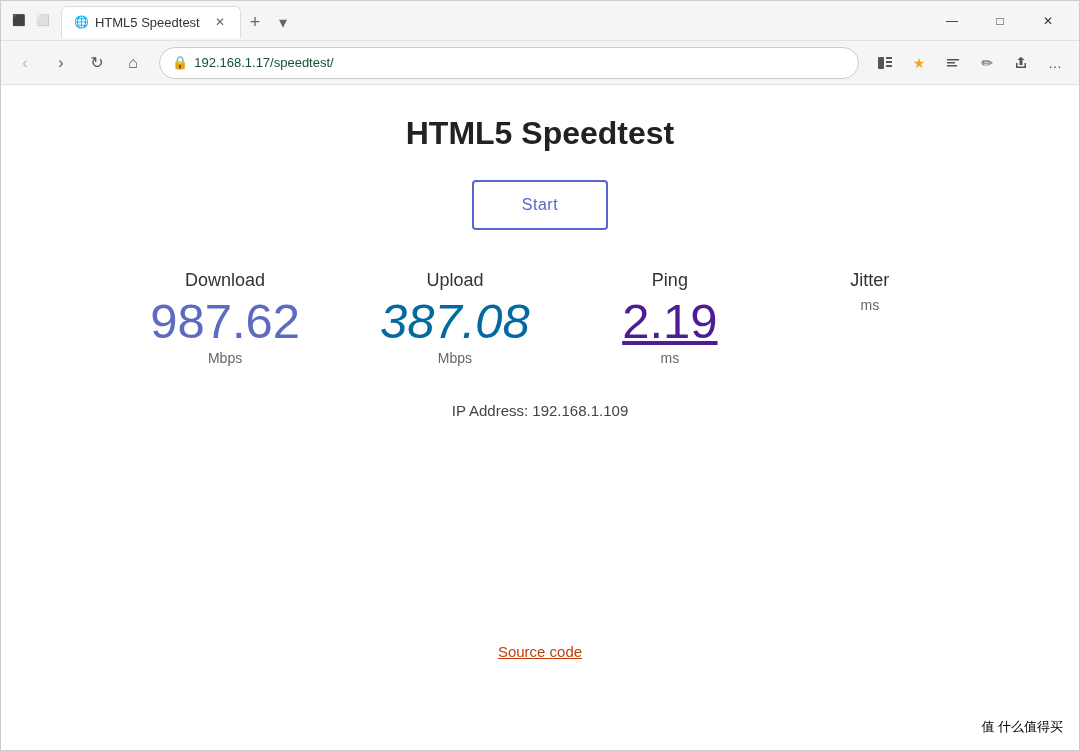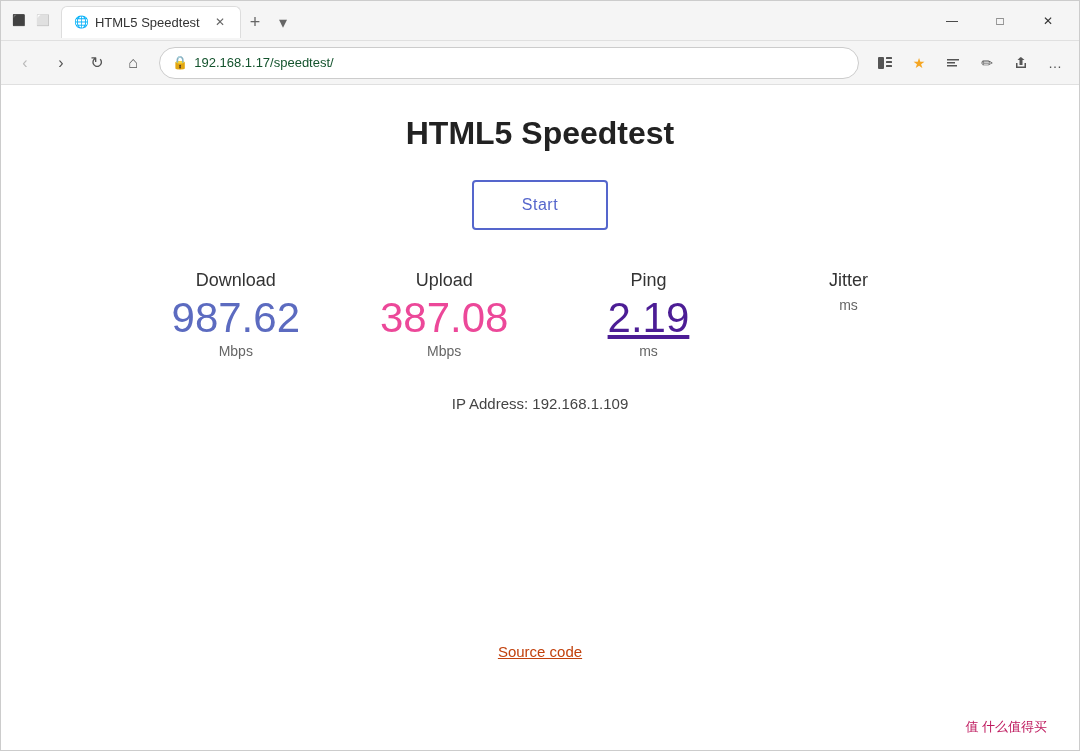--- a/index.html
+++ b/index.html
@@ -217,33 +217,33 @@
     }
 
     .stat-label {
       font-size: 18px;
       color: #333;
       margin-bottom: 6px;
       font-weight: 400;
     }
 
     .stat-value {
-      font-size: 42px;
+      font-size: 49px;
       font-weight: 300;
       line-height: 1;
       margin-bottom: 4px;
     }
 
     .stat-unit {
       font-size: 14px;
       color: #666;
     }
 
     .download-val { color: #5c6bc0; }
-    .upload-val { color: #ec4899; }
+    .upload-val { color: #0369a1; font-style: italic; }
     .ping-val { color: #4c1d95; text-decoration: underline; }
     .jitter-val { color: #bf360c; }
 
     .ip-address {
       font-size: 15px;
       color: #444;
       margin-top: 8px;
     }
 
     .source-code-link {
@@ -251,23 +251,23 @@
       bottom: 90px;
       font-size: 15px;
       color: #c2410c;
       text-decoration: underline;
       cursor: pointer;
     }
 
     .watermark {
       position: absolute;
       bottom: 14px;
-      right: 32px;
+      right: 16px;
       font-size: 13px;
-      color: #be185d;
+      color: #000000;
     }
 
     .tab-favicon {
       font-size: 12px;
       color: #555;
     }
   </style>
 </head>
 <body>
 

